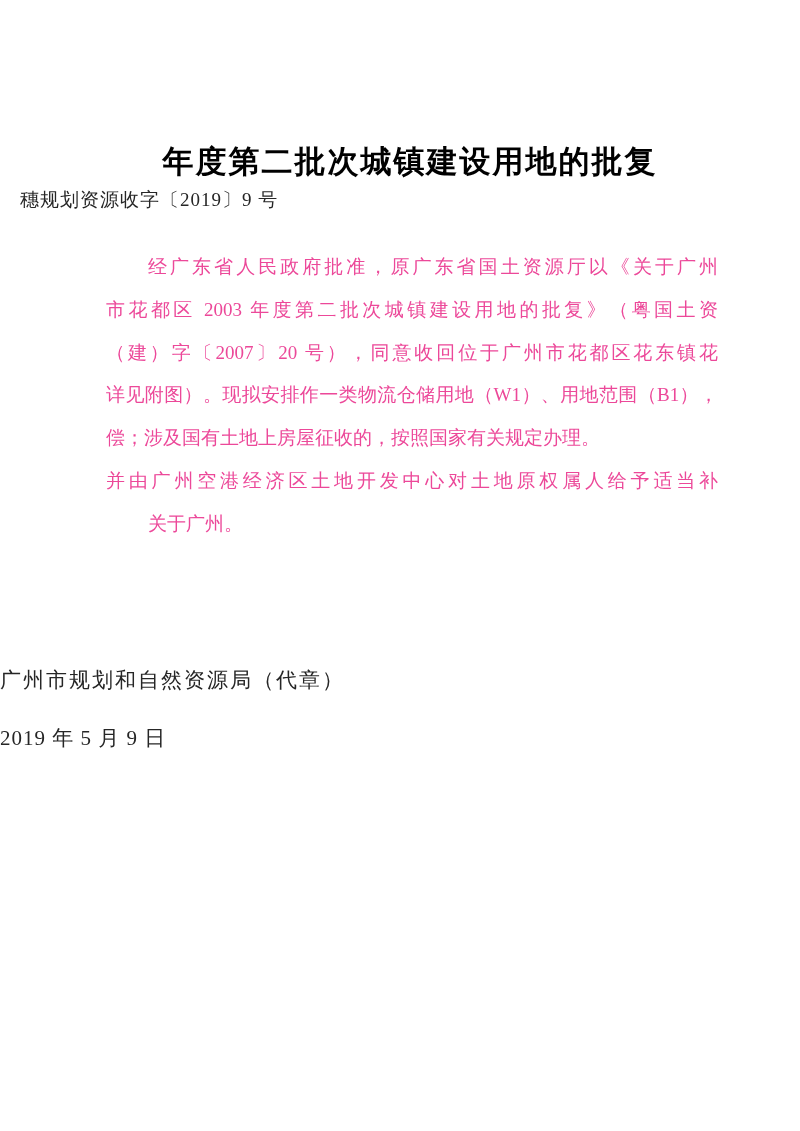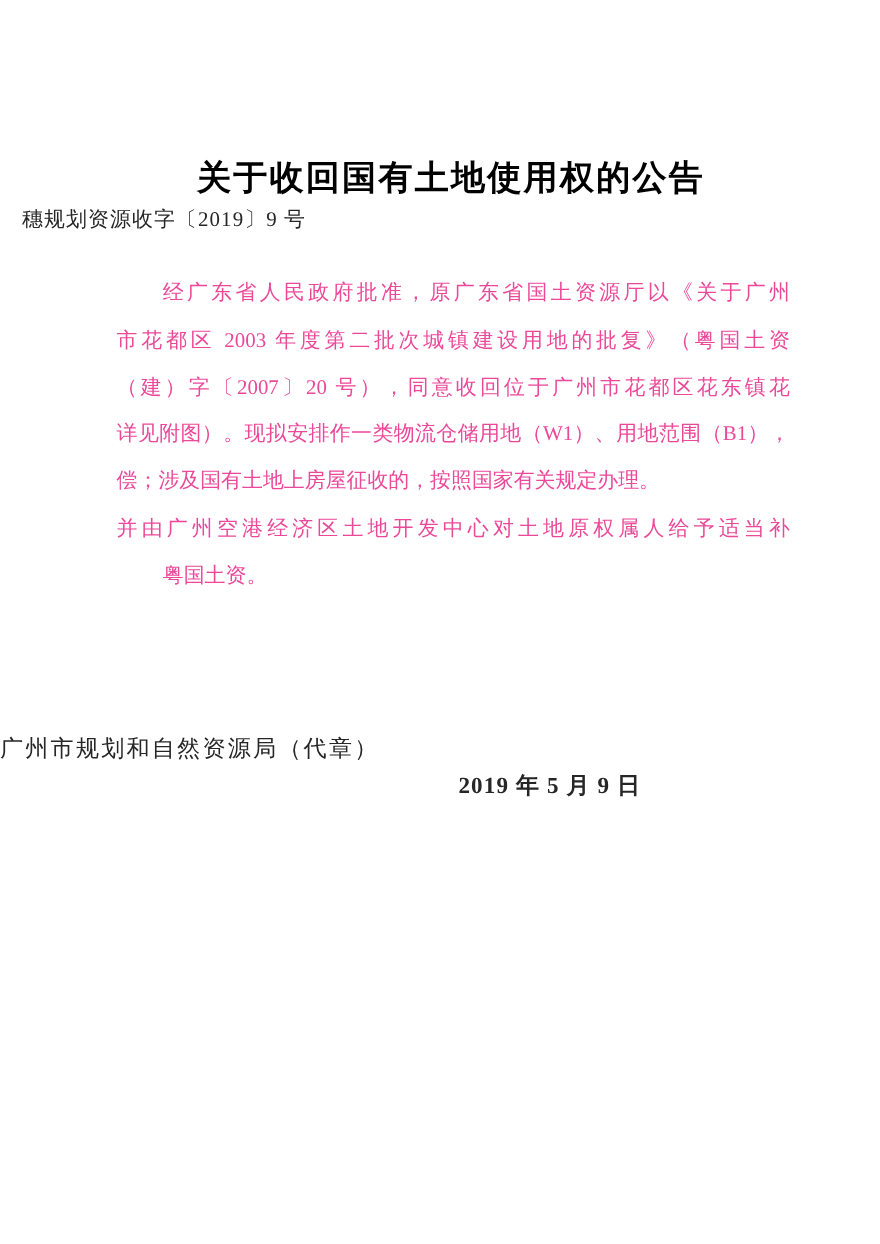--- a/index.html
+++ b/index.html
@@ -55,45 +55,44 @@
     font-size: 21px;
     color: #262626;
   }
   .issuer {
     text-align: left;
     padding-right: 112px;
     line-height: 26px;
     letter-spacing: 2px;
   }
   .date {
-    margin-top: 8px;
-    text-align: right;
+    margin-top: 32px;
+    text-align: left;
     padding-right: 217px;
     line-height: 26px;
     letter-spacing: 1px;
-    font-weight: bold;
   }
 </style>
 </head>
 <body>
 
 <div class="page">
 
-  <h1 class="title">关于收回国有土地使用权的公告</h1>
+  <h1 class="title">年度第二批次城镇建设用地的批复</h1>
 
   <div class="docnum">穗规划资源收字〔2019〕9 号</div>
 
   <div class="bodytext">
     <div class="line indent fill">经广东省人民政府批准，原广东省国土资源厅以《关于广州</div>
     <div class="line fill">市花都区 2003 年度第二批次城镇建设用地的批复》（粤国土资</div>
     <div class="line fill">（建）字〔2007〕20 号），同意收回位于广州市花都区花东镇花</div>
     <div class="line fill">详见附图）。现拟安排作一类物流仓储用地（W1）、用地范围（B1），</div>
     <div class="line">偿；涉及国有土地上房屋征收的，按照国家有关规定办理。</div>
     <div class="line fill">并由广州空港经济区土地开发中心对土地原权属人给予适当补</div>
-    <div class="line indent">粤国土资。</div>
+    <div class="line indent">关于广州。</div>
   </div>
 
   <div class="signature">
     <div class="issuer">广州市规划和自然资源局（代章）</div>
     <div class="date">2019 年 5 月 9 日</div>
   </div>
 
 </div>
 
 </body></html>

